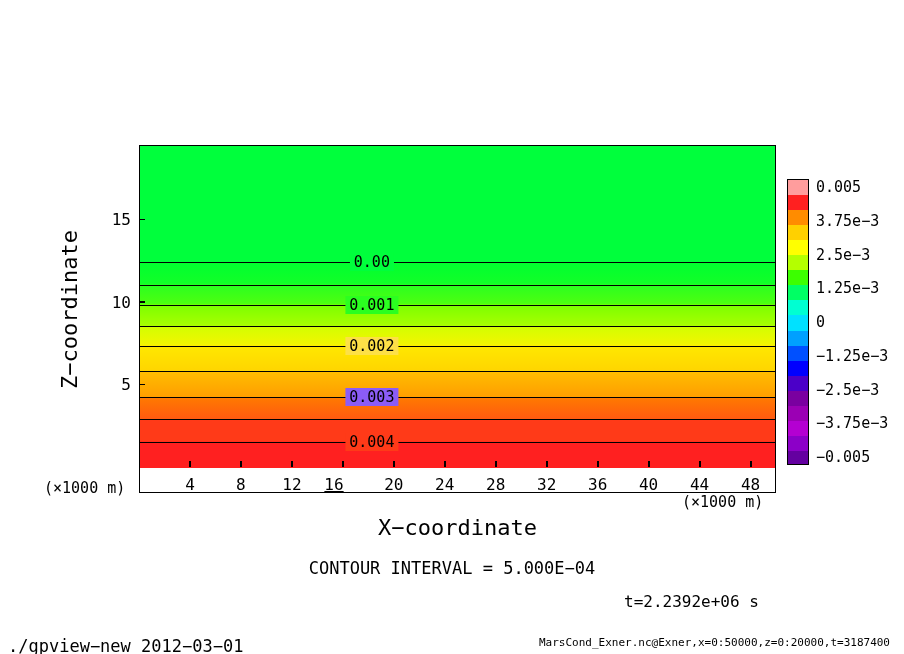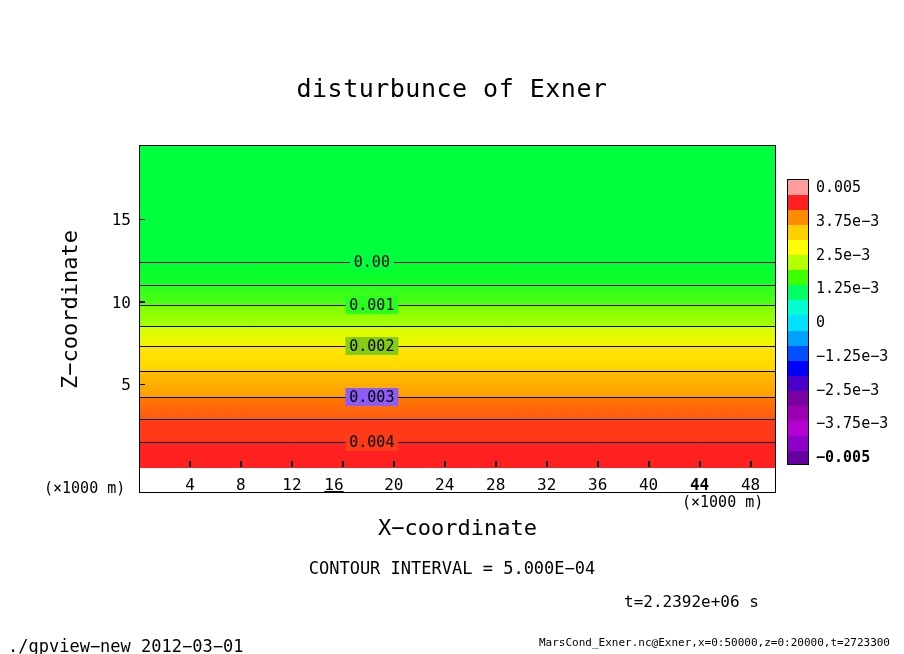--- a/index.html
+++ b/index.html
@@ -175,21 +175,20 @@
     font-size: 11px;
     text-align: right;
     white-space: nowrap;
   }
 </style>
 </head>
 <body>
 
 <div class="canvas">
 
-  <div id="chart-title">disturbunce of Exner</div>
 
   <div id="plot-area">
     <div id="plot-fill">
         <div class="band" style="top: 295.579px; height: 26.4205px; background: linear-gradient(to top, rgb(255, 32, 32), rgb(255, 32, 32));"></div>
         <div class="band" style="top: 295.249px; height: 0.330256px; background: linear-gradient(to top, rgb(255, 32, 32), rgb(255, 58, 24));"></div>
         <div class="band" style="top: 273.287px; height: 21.9621px; background: linear-gradient(to top, rgb(255, 58, 24), rgb(255, 58, 24));"></div>
         <div class="band" style="top: 272.957px; height: 0.330256px; background: linear-gradient(to top, rgb(255, 58, 24), rgb(255, 90, 16));"></div>
         <div class="band" style="top: 250.995px; height: 21.9621px; background: linear-gradient(to top, rgb(255, 90, 16), rgb(255, 123, 0));"></div>
         <div class="band" style="top: 250.665px; height: 0.330256px; background: linear-gradient(to top, rgb(255, 123, 0), rgb(255, 158, 0));"></div>
         <div class="band" style="top: 225.4px; height: 25.2646px; background: linear-gradient(to top, rgb(255, 158, 0), rgb(255, 190, 0));"></div>
@@ -213,21 +212,21 @@
         <div class="cline thin" style="top: 273.287px;"></div>
         <div class="cline" style="top: 116.415px;"></div>
         <div class="cline" style="top: 158.523px;"></div>
         <div class="cline" style="top: 199.805px;"></div>
         <div class="cline" style="top: 250.995px;"></div>
         <div class="cline" style="top: 295.579px;"></div>
       </div>
     <div id="contour-labels">
         <div class="clabel-bg" style="left: 231.868px; top: 116.415px; background: rgb(0, 255, 60);">0.00</div>
         <div class="clabel-bg" style="left: 231.868px; top: 158.523px; background: rgb(43, 255, 32);">0.001</div>
-        <div class="clabel-bg" style="left: 231.868px; top: 199.805px; background: #84cc16;">0.002</div>
+        <div class="clabel-bg" style="left: 231.868px; top: 199.805px; background: #fde047;">0.002</div>
         <div class="clabel-bg" style="left: 231.868px; top: 250.995px; background: #8b5cf6;">0.003</div>
         <div class="clabel-bg" style="left: 231.868px; top: 295.579px; background: rgb(255, 58, 24);">0.004</div>
       </div>
   </div>
 
   <div id="x-axis-ticks">
       <div class="tick" style="left: 189.46px; top: 461px; width: 1.5px; height: 6px;"></div>
       <div class="xtick-label" style="left: 189.96px; top: 475px;">4</div>
       <div class="tick" style="left: 240.42px; top: 461px; width: 1.5px; height: 6px;"></div>
       <div class="xtick-label" style="left: 240.92px; top: 475px;">8</div>
@@ -241,21 +240,21 @@
       <div class="xtick-label" style="left: 444.76px; top: 475px;">24</div>
       <div class="tick" style="left: 495.22px; top: 461px; width: 1.5px; height: 6px;"></div>
       <div class="xtick-label" style="left: 495.72px; top: 475px;">28</div>
       <div class="tick" style="left: 546.18px; top: 461px; width: 1.5px; height: 6px;"></div>
       <div class="xtick-label" style="left: 546.68px; top: 475px;">32</div>
       <div class="tick" style="left: 597.14px; top: 461px; width: 1.5px; height: 6px;"></div>
       <div class="xtick-label" style="left: 597.64px; top: 475px;">36</div>
       <div class="tick" style="left: 648.1px; top: 461px; width: 1.5px; height: 6px;"></div>
       <div class="xtick-label" style="left: 648.6px; top: 475px;">40</div>
       <div class="tick" style="left: 699.06px; top: 461px; width: 1.5px; height: 6px;"></div>
-      <div class="xtick-label" style="left: 699.56px; top: 475px; font-weight: bold;">44</div>
+      <div class="xtick-label" style="left: 699.56px; top: 475px;">44</div>
       <div class="tick" style="left: 750.02px; top: 461px; width: 1.5px; height: 6px;"></div>
       <div class="xtick-label" style="left: 750.52px; top: 475px;">48</div>
     </div>
   <div id="y-axis-ticks">
       <div class="tick" style="left: 139px; top: 383.936px; width: 6px; height: 1.5px;"></div>
       <div class="ytick-label" style="left: 91px; width: 40px; top: 384.436px;">5</div>
       <div class="tick" style="left: 139px; top: 301.372px; width: 6px; height: 1.5px;"></div>
       <div class="ytick-label" style="left: 91px; width: 40px; top: 301.872px;">10</div>
       <div class="tick" style="left: 139px; top: 218.808px; width: 6px; height: 1.5px;"></div>
       <div class="ytick-label" style="left: 91px; width: 40px; top: 219.308px;">15</div>
@@ -289,21 +288,21 @@
     </div>
   <div id="colorbar-labels">
       <div class="cb-label" style="top: 187px;">0.005</div>
       <div class="cb-label" style="top: 220.75px;">3.75e−3</div>
       <div class="cb-label" style="top: 254.5px;">2.5e−3</div>
       <div class="cb-label" style="top: 288.25px;">1.25e−3</div>
       <div class="cb-label" style="top: 322px;">0</div>
       <div class="cb-label" style="top: 355.75px;">−1.25e−3</div>
       <div class="cb-label" style="top: 389.5px;">−2.5e−3</div>
       <div class="cb-label" style="top: 423.25px;">−3.75e−3</div>
-      <div class="cb-label" style="top: 457px; font-weight: bold;">−0.005</div>
+      <div class="cb-label" style="top: 457px;">−0.005</div>
     </div>
 
   <div id="contour-interval">CONTOUR INTERVAL = 5.000E−04</div>
   <div id="time-stamp">t=2.2392e+06  s</div>
   <div id="footer-left">./gpview−new  2012−03−01</div>
-  <div id="footer-right">MarsCond_Exner.nc@Exner,x=0:50000,z=0:20000,t=2723300</div>
+  <div id="footer-right">MarsCond_Exner.nc@Exner,x=0:50000,z=0:20000,t=3187400</div>
 
 </div>
 
 </body></html>

